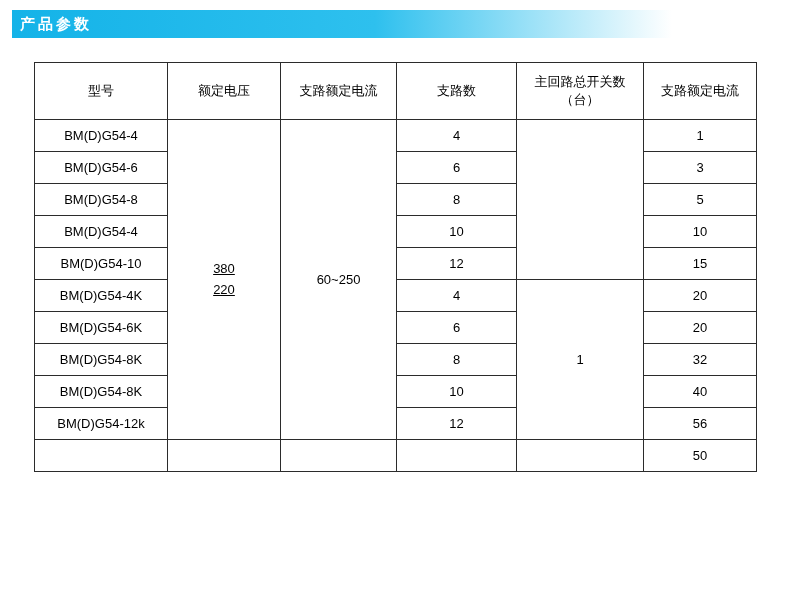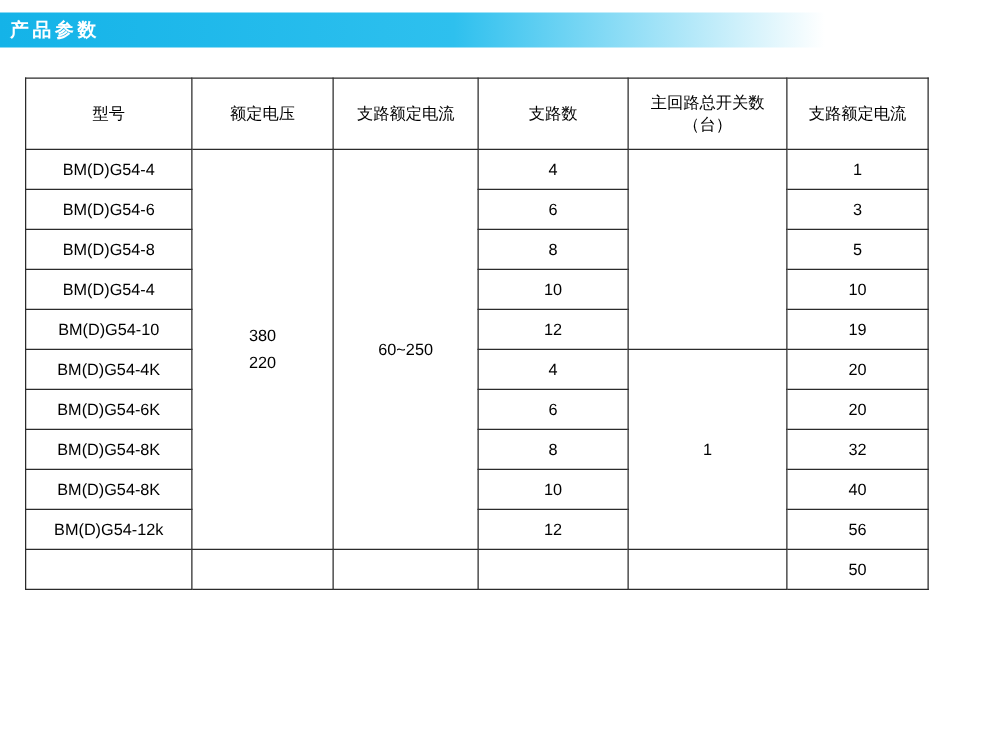--- a/index.html
+++ b/index.html
@@ -12,41 +12,41 @@
     height: 600px;
     font-family: "Liberation Sans", sans-serif;
     color: #000;
     position: relative;
     overflow: hidden;
   }
 
   
   .banner {
     position: absolute;
-    left: 0;
+    left: 12px;
     top: 10px;
     width: 660px;
     height: 28px;
     background: linear-gradient(to right, #14b3e8 0%, #2ec0ee 55%, #ffffff 100%);
     display: flex;
     align-items: center;
   }
   .banner-title {
     color: #ffffff;
     font-size: 15px;
     font-weight: bold;
     letter-spacing: 3px;
     padding-left: 8px;
     white-space: nowrap;
   }
 
   
   .table-wrap {
     position: absolute;
-    left: 20px;
+    left: 34px;
     top: 62px;
     width: 722px;
   }
   table.spec {
     border-collapse: collapse;
     width: 722px;
     table-layout: fixed;
   }
   table.spec td, table.spec th {
     border: 1px solid #2b2b2b;
@@ -66,20 +66,21 @@
   }
   td.model {
     font-size: 13px;
   }
   td.tall-merge {
     font-size: 14px;
   }
   .two-line {
     display: block;
     line-height: 1.55;
+    text-decoration: underline;
   }
   
   col.c0 { width: 133px; }
   col.c1 { width: 113px; }
   col.c2 { width: 116px; }
   col.c3 { width: 120px; }
   col.c4 { width: 127px; }
   col.c5 { width: 113px; }
 </style>
 </head>
@@ -132,21 +133,21 @@
         <td>5</td>
       </tr>
       <tr>
         <td class="model">BM(D)G54-4</td>
         <td>10</td>
         <td>10</td>
       </tr>
       <tr>
         <td class="model">BM(D)G54-10</td>
         <td>12</td>
-        <td>19</td>
+        <td>15</td>
       </tr>
       <tr>
         <td class="model">BM(D)G54-4K</td>
         <td>4</td>
         <td rowspan="5">1</td>
         <td>20</td>
       </tr>
       <tr>
         <td class="model">BM(D)G54-6K</td>
         <td>6</td>

